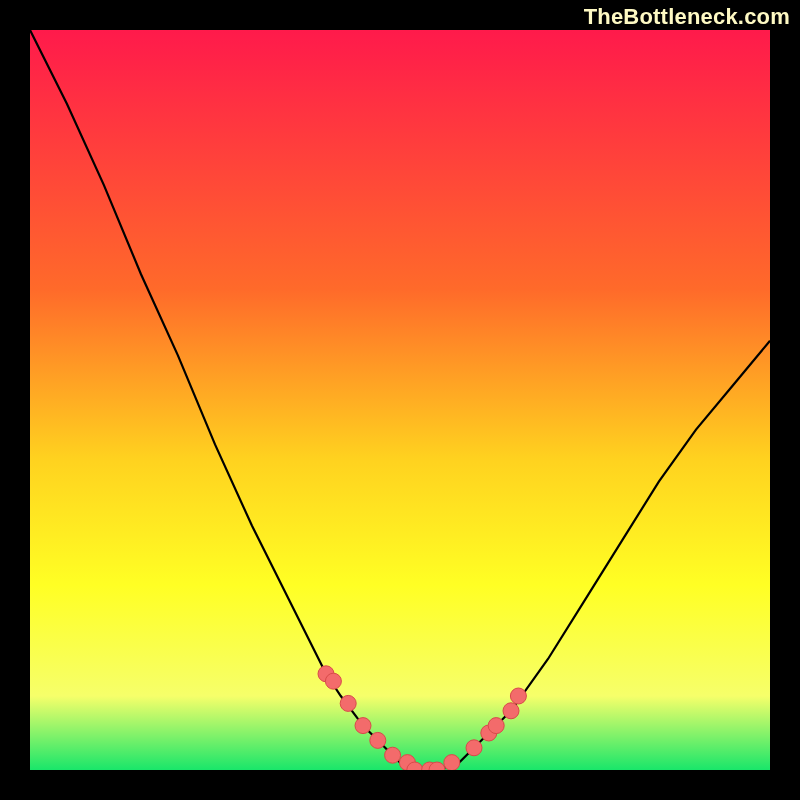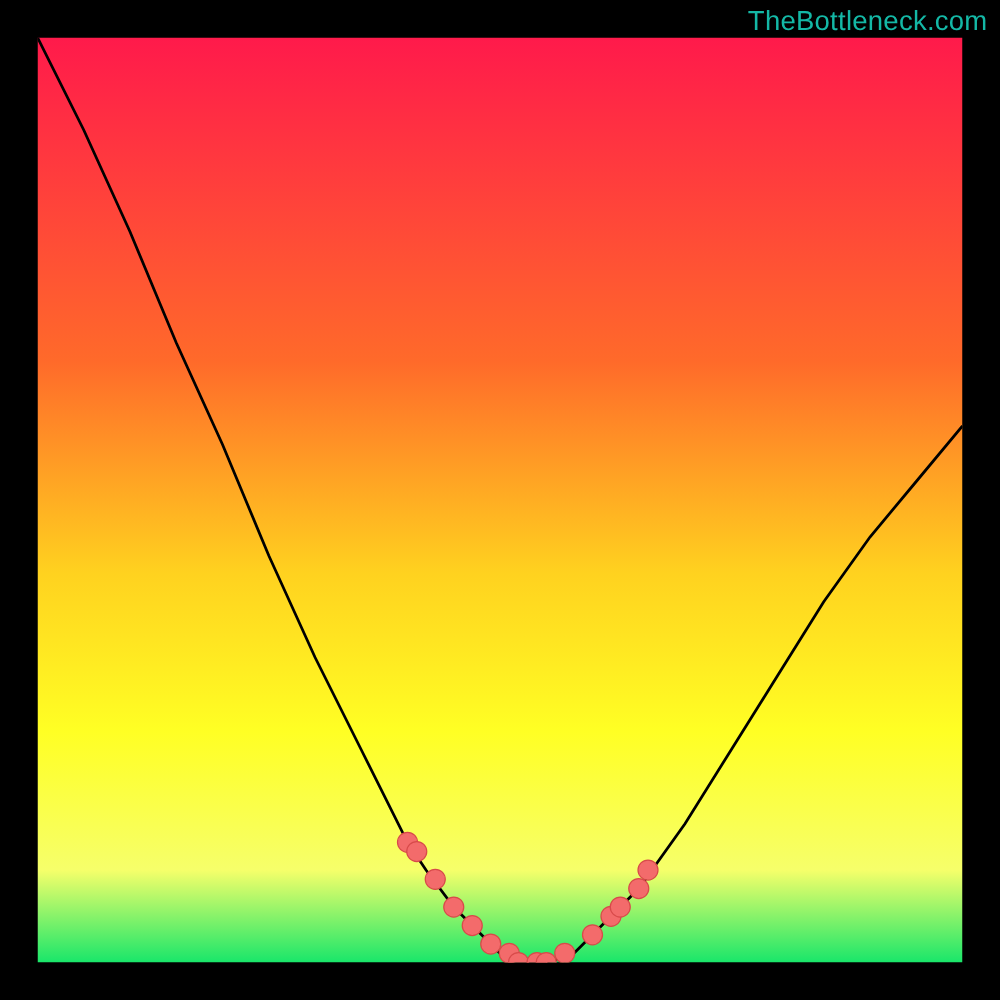--- a/index.html
+++ b/index.html
@@ -15,22 +15,22 @@
     position: relative;
     width: 800px;
     height: 800px;
     background: #000;
   }
   .watermark {
     position: absolute;
     top: 4px;
     right: 10px;
     font-size: 22px;
-    font-weight: 400;
-    color: #14b8a6;
+    font-weight: 700;
+    color: #fef9c3;
     z-index: 10;
     letter-spacing: 0.2px;
   }
   .plot {
     position: absolute;
     left: 30px;
     top: 30px;
     width: 740px;
     height: 740px;
   }

